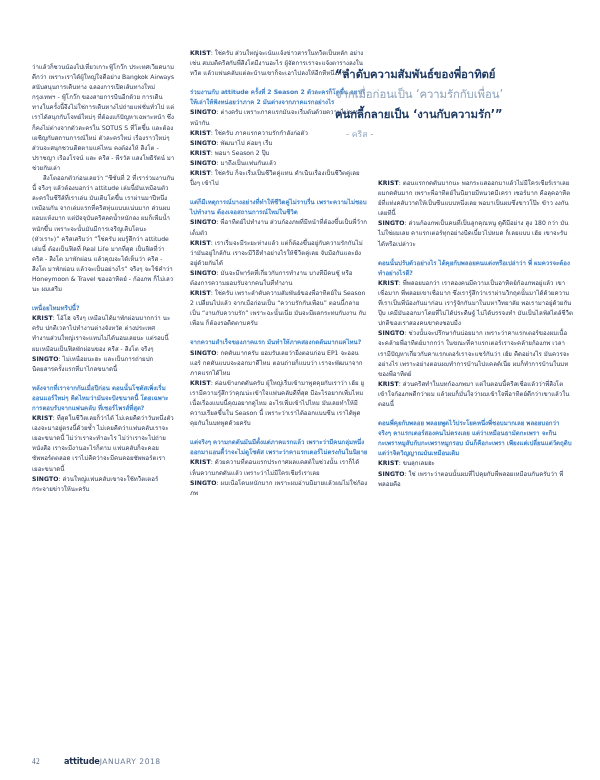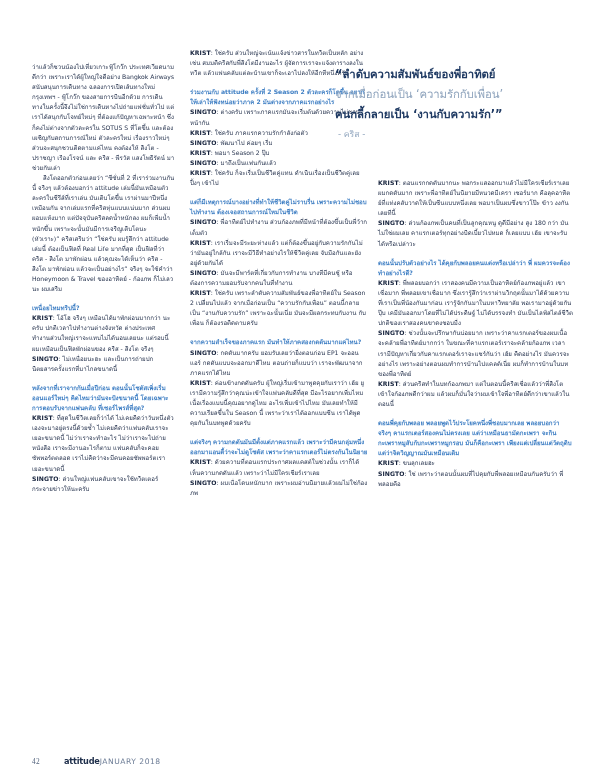--- a/index.html
+++ b/index.html
@@ -76,21 +76,21 @@
   }
   .pq-strong {
     color: #1f3a63;
     font-weight: bold;
   }
   .pq-light {
     color: #8fa4bd;
     font-weight: normal;
   }
   .pq-attrib {
-    margin: 2px 0 0 8px;
+    margin: 2px 0 0 16px;
     font-size: 8.6px;
     line-height: 12px;
     color: #8fa4bd;
     font-weight: normal;
   }
 
   
   .footer {
     position: absolute;
     left: 32px;

